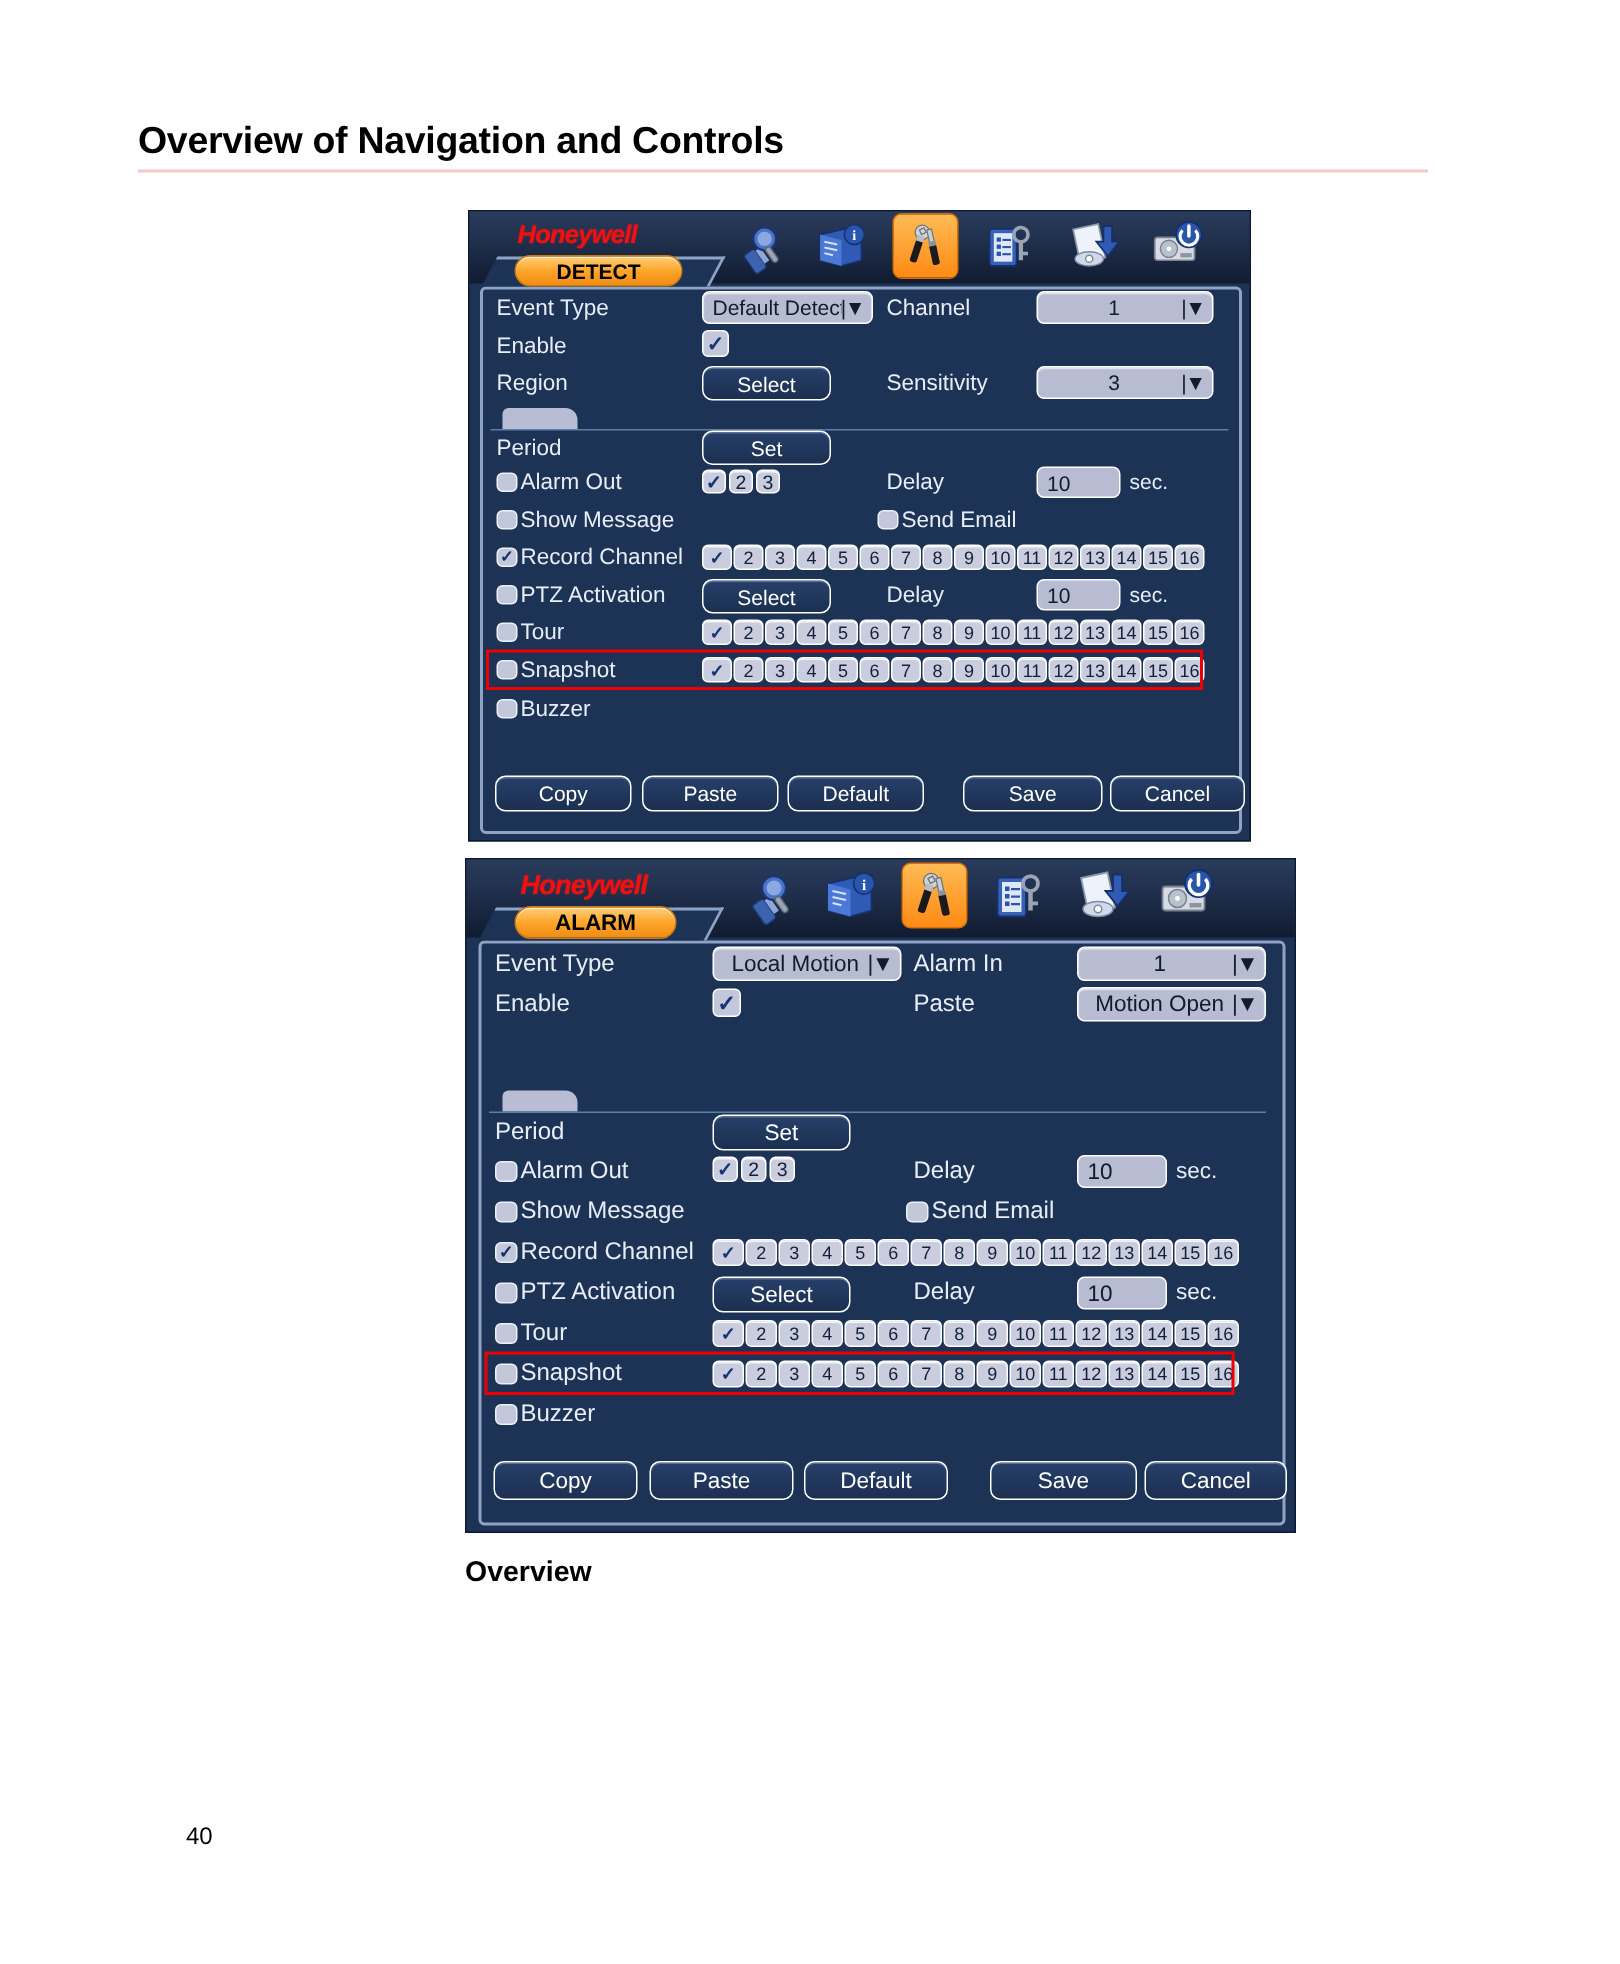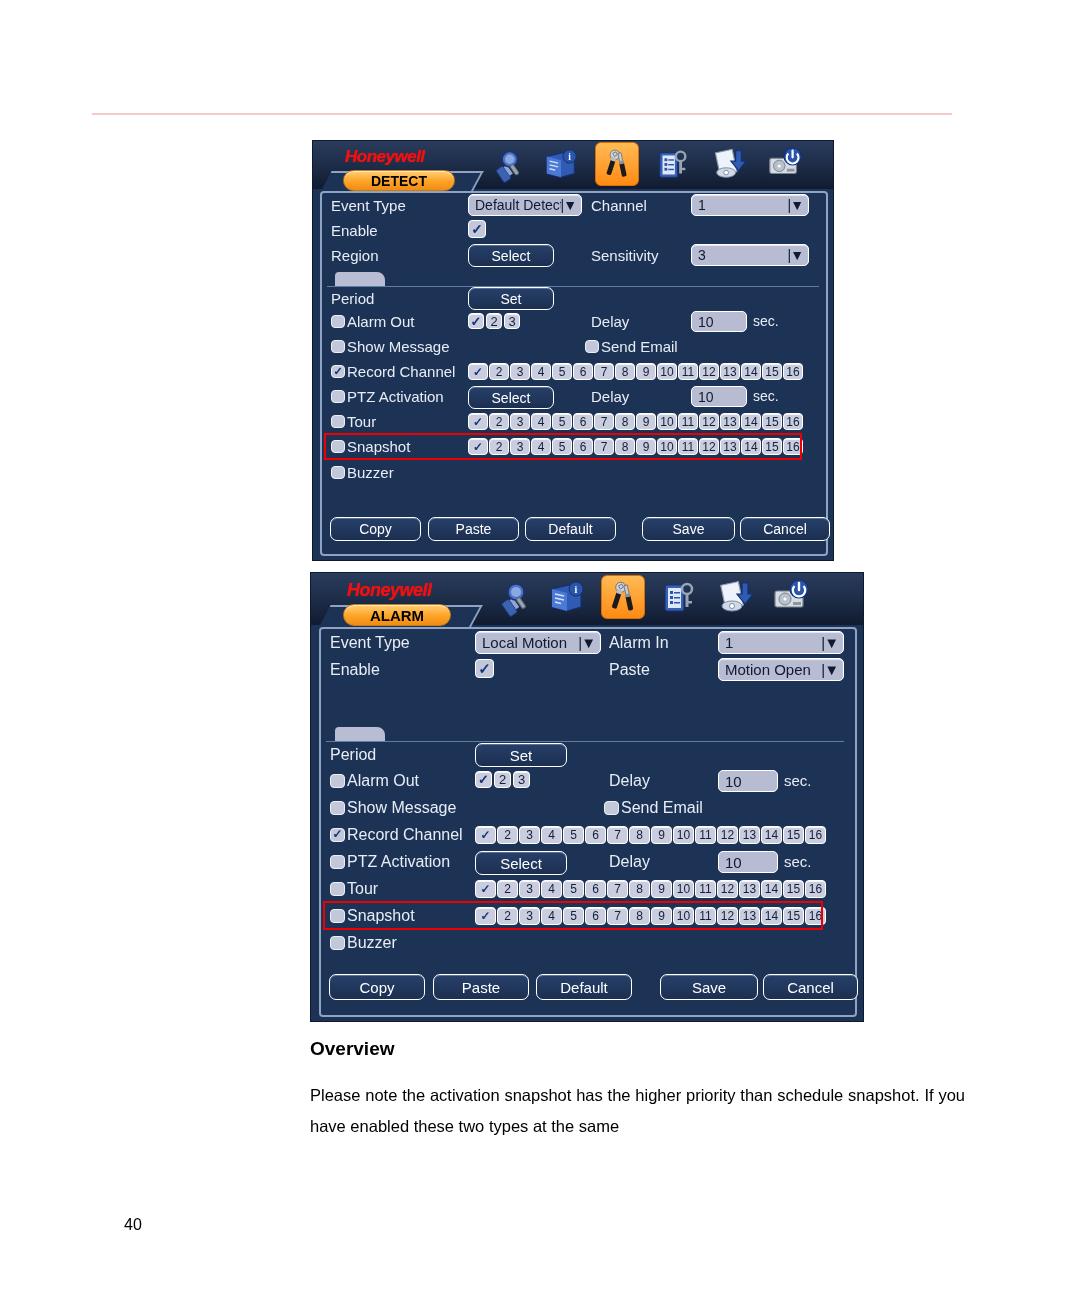--- a/index.html
+++ b/index.html
@@ -19,20 +19,21 @@
   .title-rule {
     position:absolute; left:92px; top:113px; width:860px; height:2px;
     background:#f6c9c9;
   }
 
   
   .dvr {
     position:absolute;
     background:#1d3356;
     border:1px solid #0d1a2d;
+    text-align:center;
   }
   .dvr-titlebar {
     position:relative;
     height:52px;
     background: linear-gradient(180deg,#2a3c5c 0%, #20304d 40%, #101b30 100%);
     overflow:visible;
   }
   .logo {
     position:absolute; left:32px; top:6px;
     color:#ee1111; font-weight:bold; font-style:italic;
@@ -163,20 +164,21 @@
     position:absolute; left:124px; top:1216px;
     font-size:16px; color:#000;
   }
   svg { display:block; }
 </style>
 </head>
 <body>
 
 <div class="page">
 
+  <div class="doc-title">Overview of Navigation and Controls</div>
   <div class="title-rule"></div>
 
   <div class="dvr" id="detect-panel" style="left:312px; top:140px; width:522px; height:421px;">
 
     <div class="dvr-titlebar" style="height:48px;">
       <div class="logo" style="font-size:17px;">Honeywell</div>
 
       <div class="toolbar" style="left:170px; top:1px;">
 
         <div class="tb-icon">
@@ -599,16 +601,15 @@
 
       <div class="btn" style="left:18px; top:349px; width:96px; height:26px; font-size:15px;">Copy</div>
       <div class="btn" style="left:122px; top:349px; width:96px; height:26px; font-size:15px;">Paste</div>
       <div class="btn" style="left:225px; top:349px; width:96px; height:26px; font-size:15px;">Default</div>
       <div class="btn" style="left:349px; top:349px; width:98px; height:26px; font-size:15px;">Save</div>
       <div class="btn" style="left:452px; top:349px; width:95px; height:26px; font-size:15px;">Cancel</div>
     </div>
   </div>
 
   <div class="h2">Overview</div>
-  <div class="para">Please note the activation snapshot has the higher priority than schedule snapshot. If you have enabled these two types at the same</div>
   <div class="pageno">40</div>
 
 </div>
 
 </body></html>

